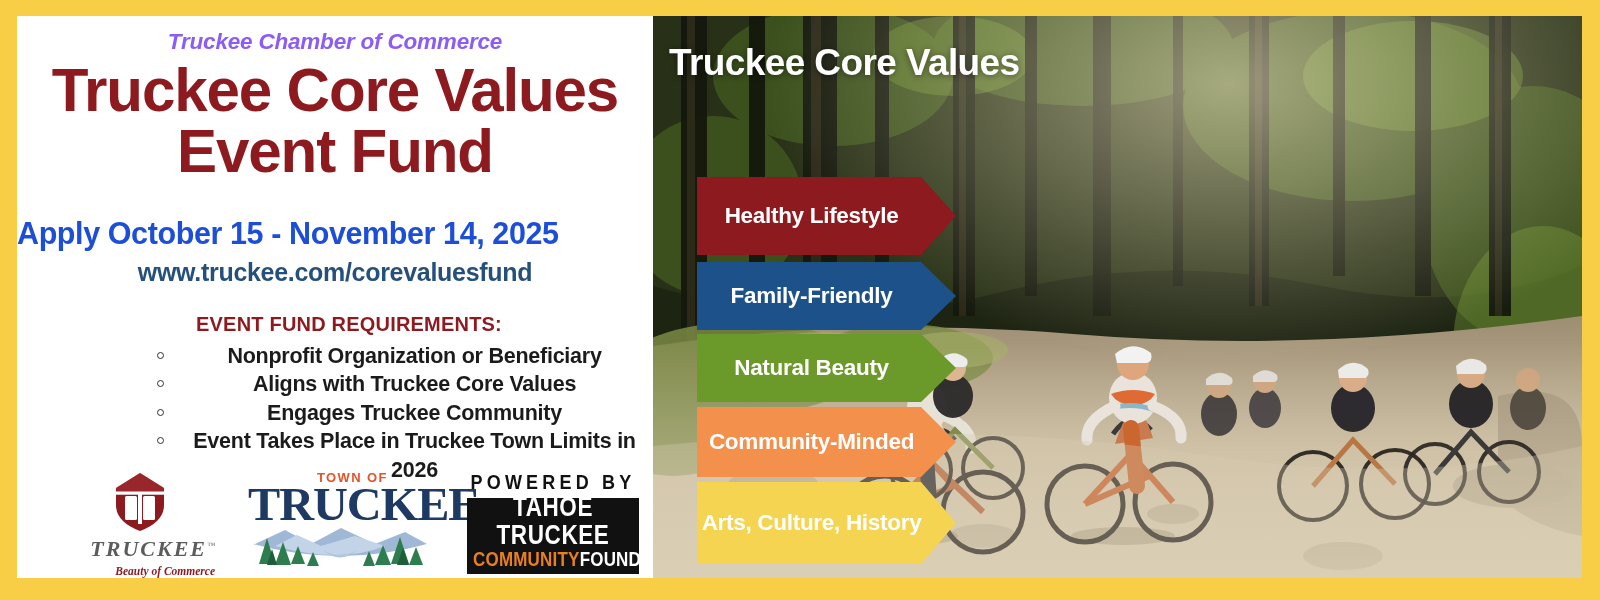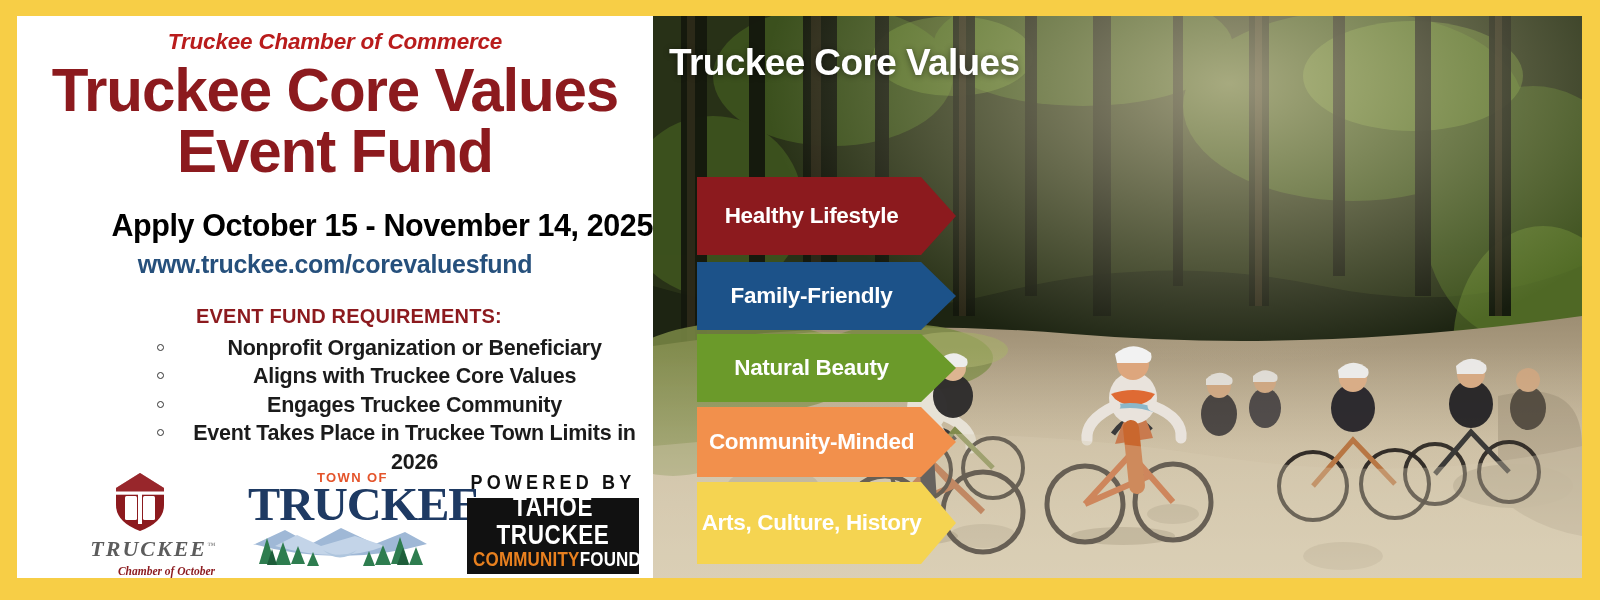--- a/index.html
+++ b/index.html
@@ -20,39 +20,39 @@
     width:636px; height:562px;
     background:#ffffff;
     overflow:hidden;
   }
   .kicker{
     text-align:center;
     margin-top:13px;
     font-style:italic;
     font-weight:bold;
     font-size:22.5px;
-    color:#b91c1c;
+    color:#8b5cf6;
     letter-spacing:-0.2px;
   }
   .headline{
     text-align:center;
     margin-top:4px;
     font-weight:bold;
     font-size:62px;
     line-height:0.99;
     color:#8C1A1E;
     letter-spacing:-1.2px;
     transform:scaleX(0.97);
   }
   .apply-line{
-    text-align:right;
-    margin-top:26px;
+    text-align:left;
+    margin-top:34px;
     font-weight:bold;
     font-size:30.5px;
-    color:#000000;
+    color:#1d4ed8;
     letter-spacing:-0.4px;
   }
   .url-line{
     text-align:center;
     margin-top:7px;
     font-weight:bold;
     font-size:25px;
     color:#26507C;
     letter-spacing:-0.3px;
   }
@@ -244,21 +244,21 @@
           <svg viewBox="0 0 52 60" width="52" height="60">
             <path d="M26 1 L50 16 L50 33 Q50 50 26 59 Q2 50 2 33 L2 16 Z" fill="#8C1A1E"></path>
             <path d="M26 1 L50 16 L50 20 L2 20 L2 16 Z" fill="#a33236" opacity=".55"></path>
             <rect x="11" y="24" width="12" height="24" rx="1.5" fill="#ffffff"></rect>
             <rect x="29" y="24" width="12" height="24" rx="1.5" fill="#ffffff"></rect>
             <rect x="24" y="22" width="4" height="30" fill="#ffffff"></rect>
             <rect x="2" y="19.5" width="48" height="3.2" fill="#ffffff"></rect>
           </svg>
         </div>
         <div class="chamber-word"><span>TRUCKEE</span><span class="tm">™</span></div>
-        <div class="chamber-sub">Chamber of October</div>
+        <div class="chamber-sub">Beauty of Commerce</div>
       </div>
 
       <div class="logo-town">
         <div class="town-of">TOWN OF</div>
         <div class="town-truckee">TRUCKEE</div>
         <div class="town-scene">
           <svg viewBox="0 0 190 42" width="190" height="42" preserveAspectRatio="none">
             <path d="M0 14 Q95 52 190 14 L190 42 L0 42 Z" fill="#ffffff"></path>
             <path d="M10 20 L40 6 L66 20 L96 4 L130 20 L160 8 L182 20 Q95 44 8 20 Z" fill="#9FB8D6"></path>
             <path d="M30 22 L52 11 L76 22 L110 12 L140 22 Q95 40 30 22 Z" fill="#C3D4E8"></path>

